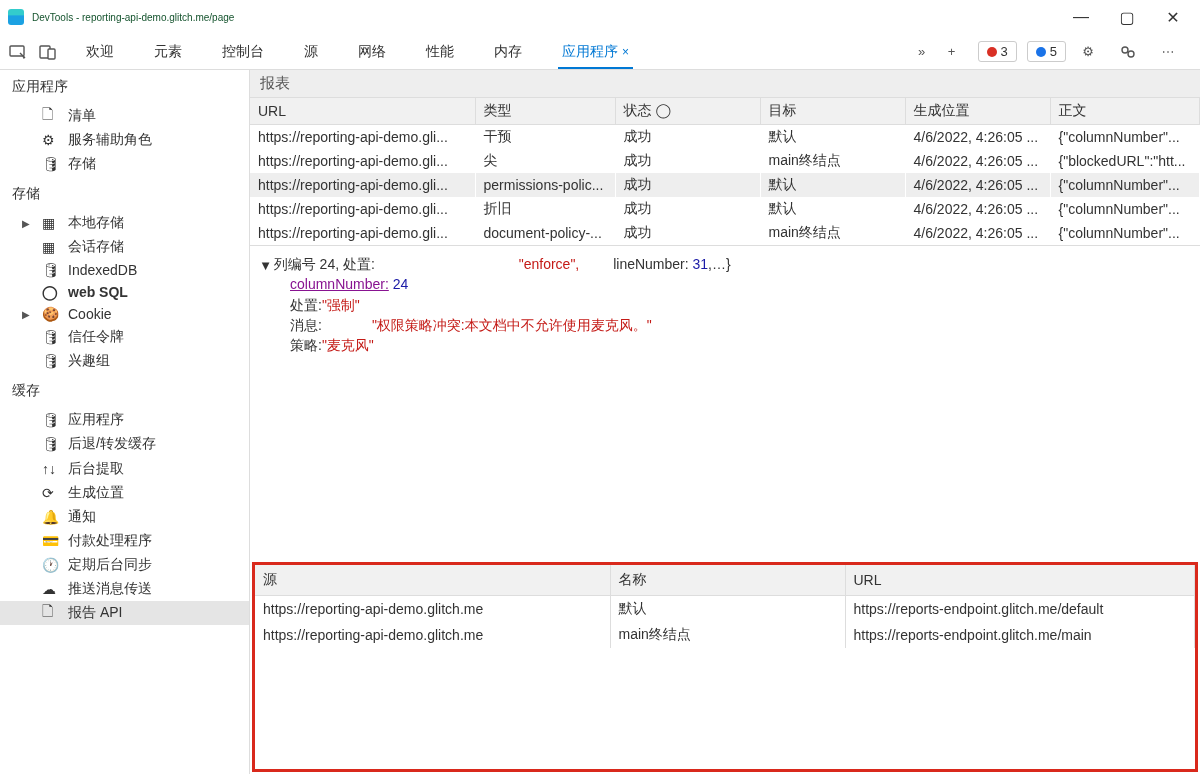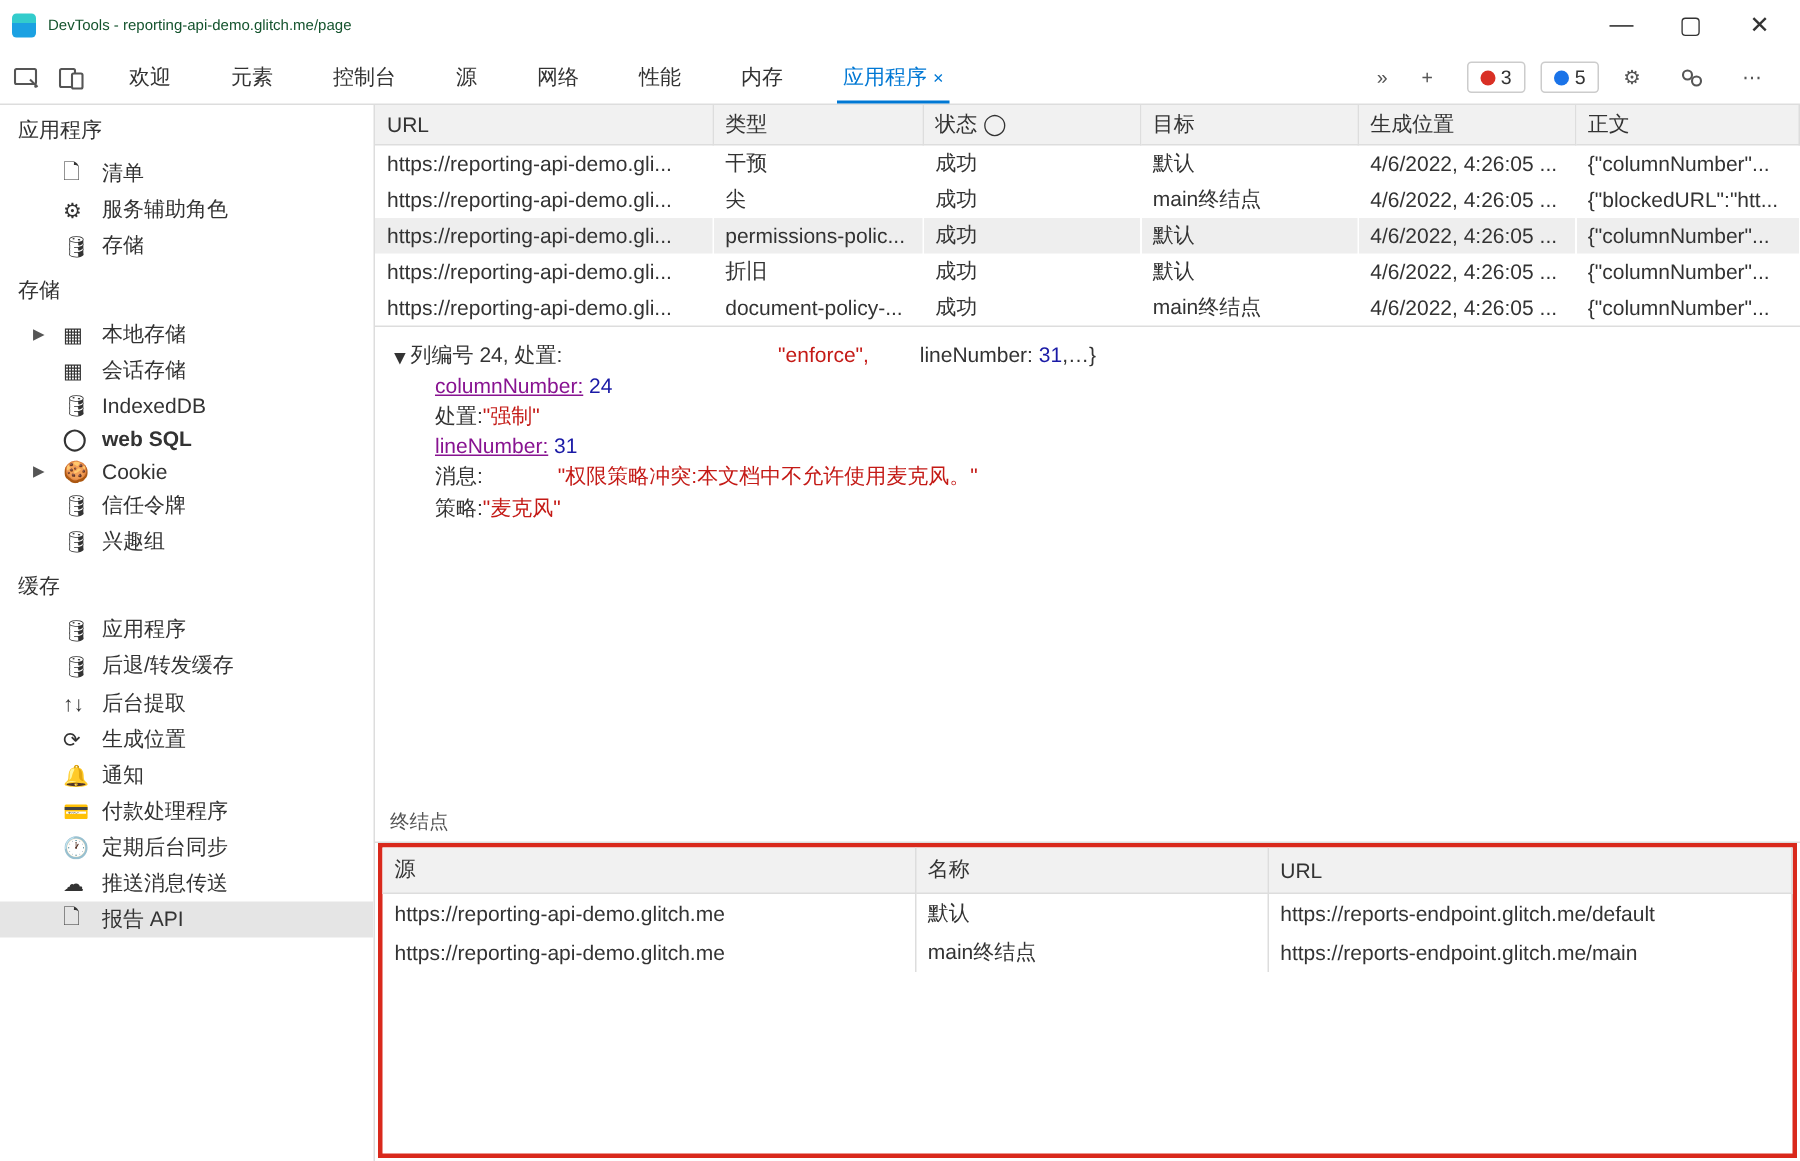--- a/index.html
+++ b/index.html
@@ -207,20 +207,21 @@
         <span class="glyph2">☁</span>
         <span>推送消息传送</span>
       </div>
     <div class="side-item indent selected">
         <span class="glyph2">🗋</span>
         <span>报告 API</span>
       </div>
   </div>
 
   <div class="content">
+    <div class="panel-title">报表</div>
     <table class="table">
       <colgroup>
           <col style="width:225px">
           <col style="width:140px">
           <col style="width:145px">
           <col style="width:145px">
           <col style="width:145px">
           <col>
         </colgroup>
       <thead>
@@ -276,26 +277,24 @@
           </tr>
         </tbody>
     </table>
 
     <div class="details">
       <div><span class="tri">▶</span><span>列编号 24, 处置:</span>
         <span style="display:inline-block;width:140px"></span><span class="str">"enforce",</span>
         <span style="display:inline-block;width:30px"></span><span>lineNumber: </span><span class="num">31</span><span>,…}</span></div>
       <div style="padding-left:28px"><span class="key">columnNumber:</span> <span class="num">24</span></div>
       <div style="padding-left:28px"><span>处置:</span><span class="str">"强制"</span></div>
-      <div style="padding-left:28px"><span class="key">lineNumber:</span> <span class="num">31</span></div>
       <div style="padding-left:28px"><span>消息:</span><span style="display:inline-block;width:50px"></span><span class="str">"权限策略冲突:本文档中不允许使用麦克风。"</span></div>
       <div style="padding-left:28px"><span>策略:</span><span class="str">"麦克风"</span></div>
     </div>
 
-    <div class="endpoints-title">终结点</div>
     <div class="endpoints-wrap">
       <table class="ep-table">
         <colgroup>
             <col style="width:355px">
             <col style="width:235px">
             <col>
           </colgroup>
         <thead>
             <tr>
           <th>源</th>

